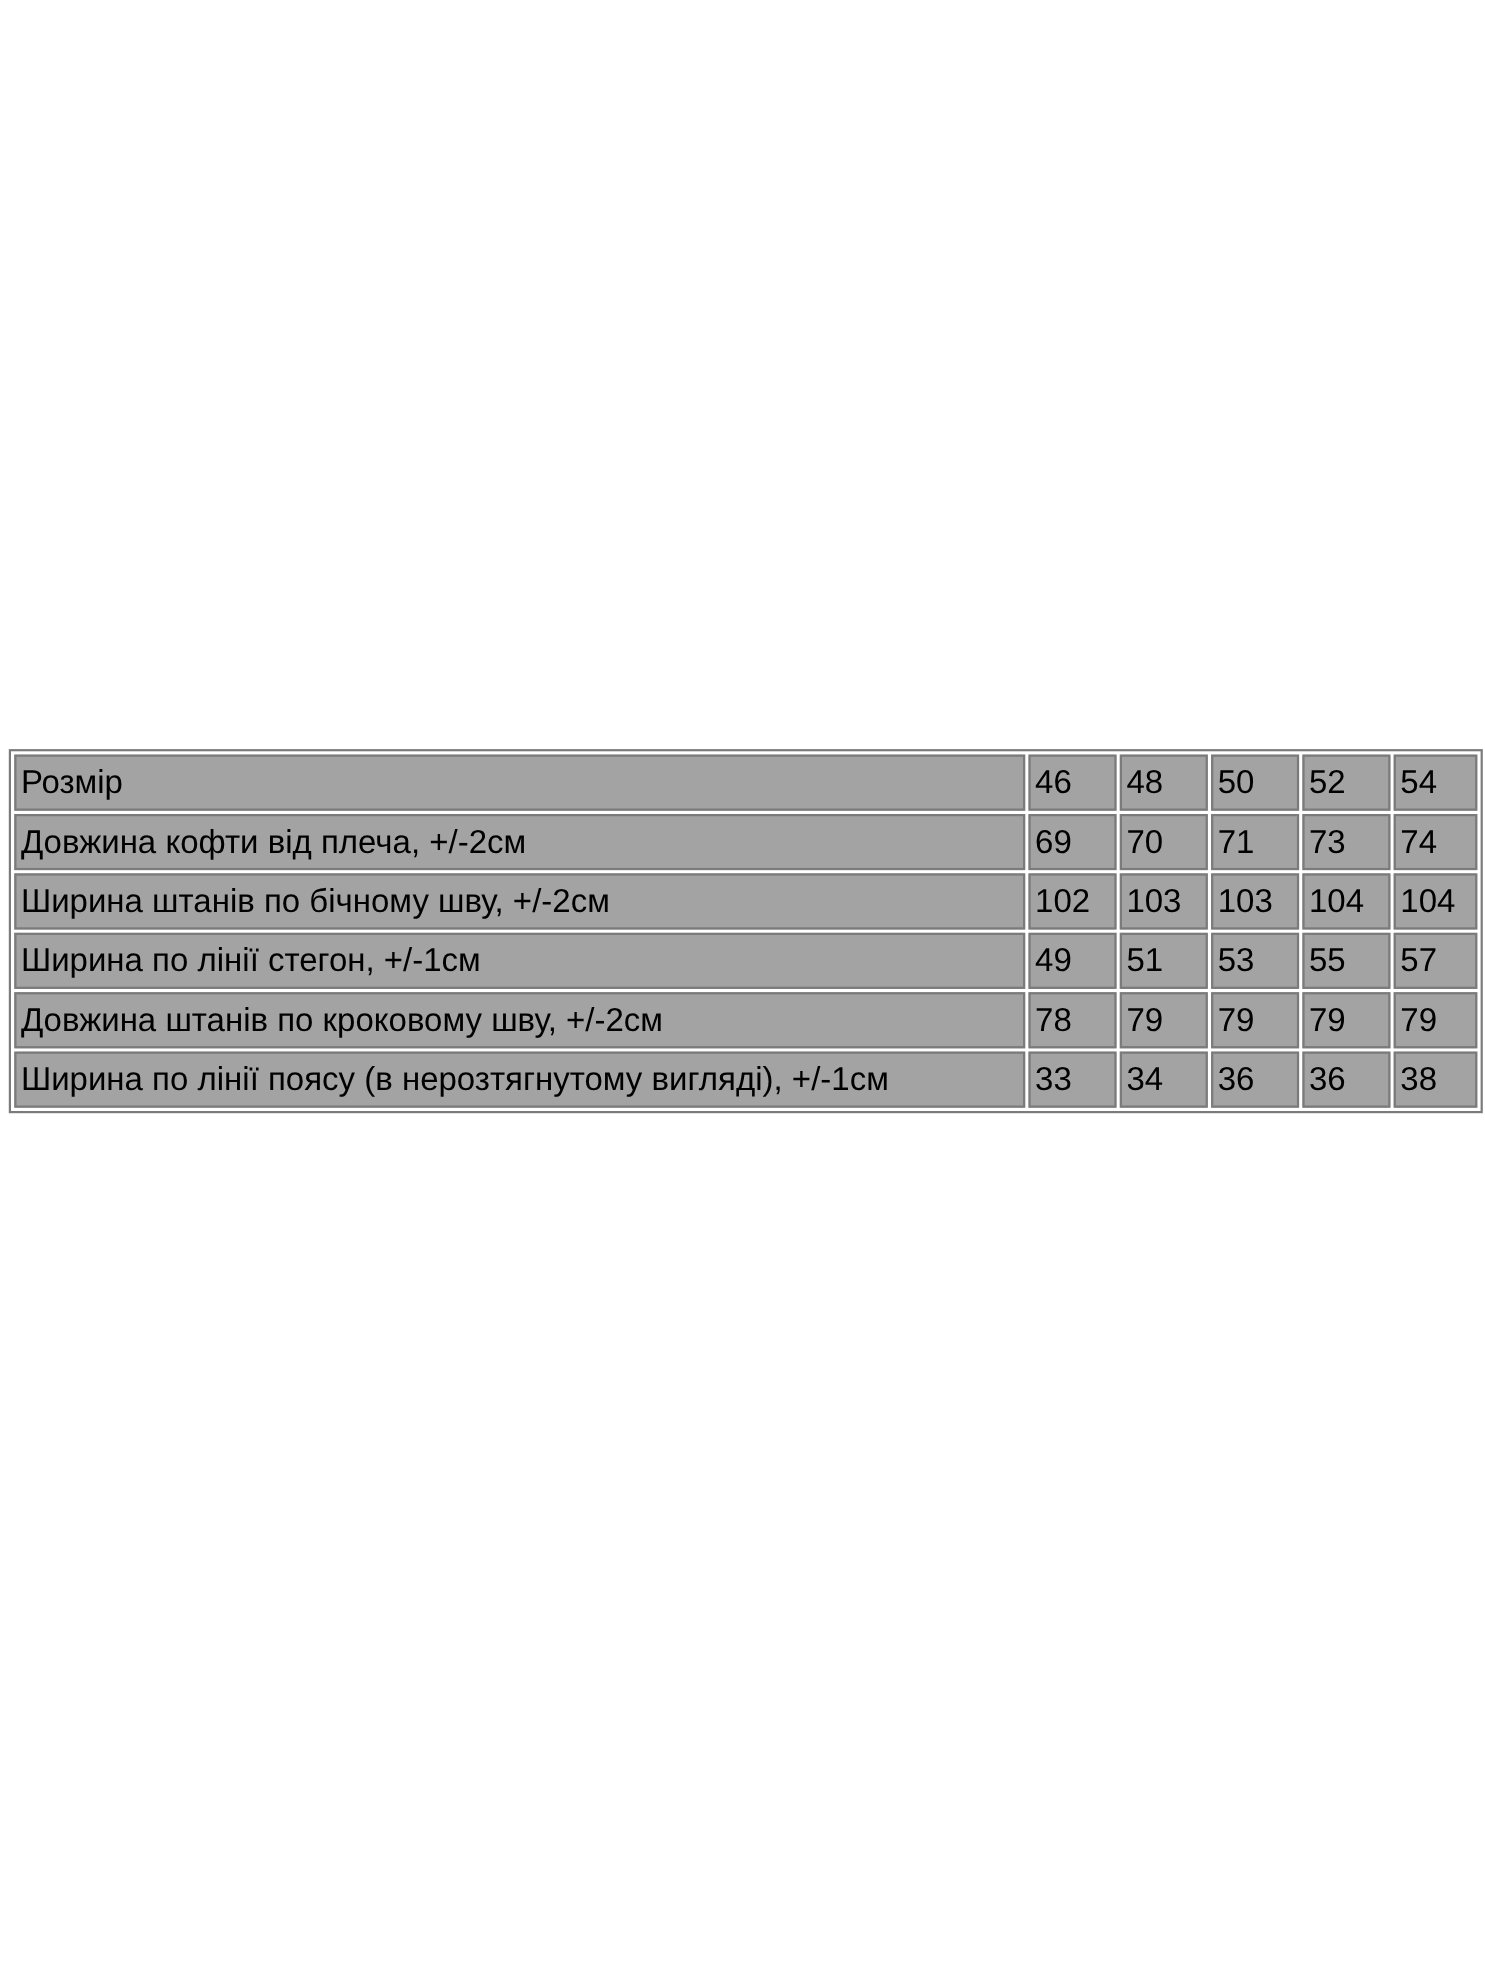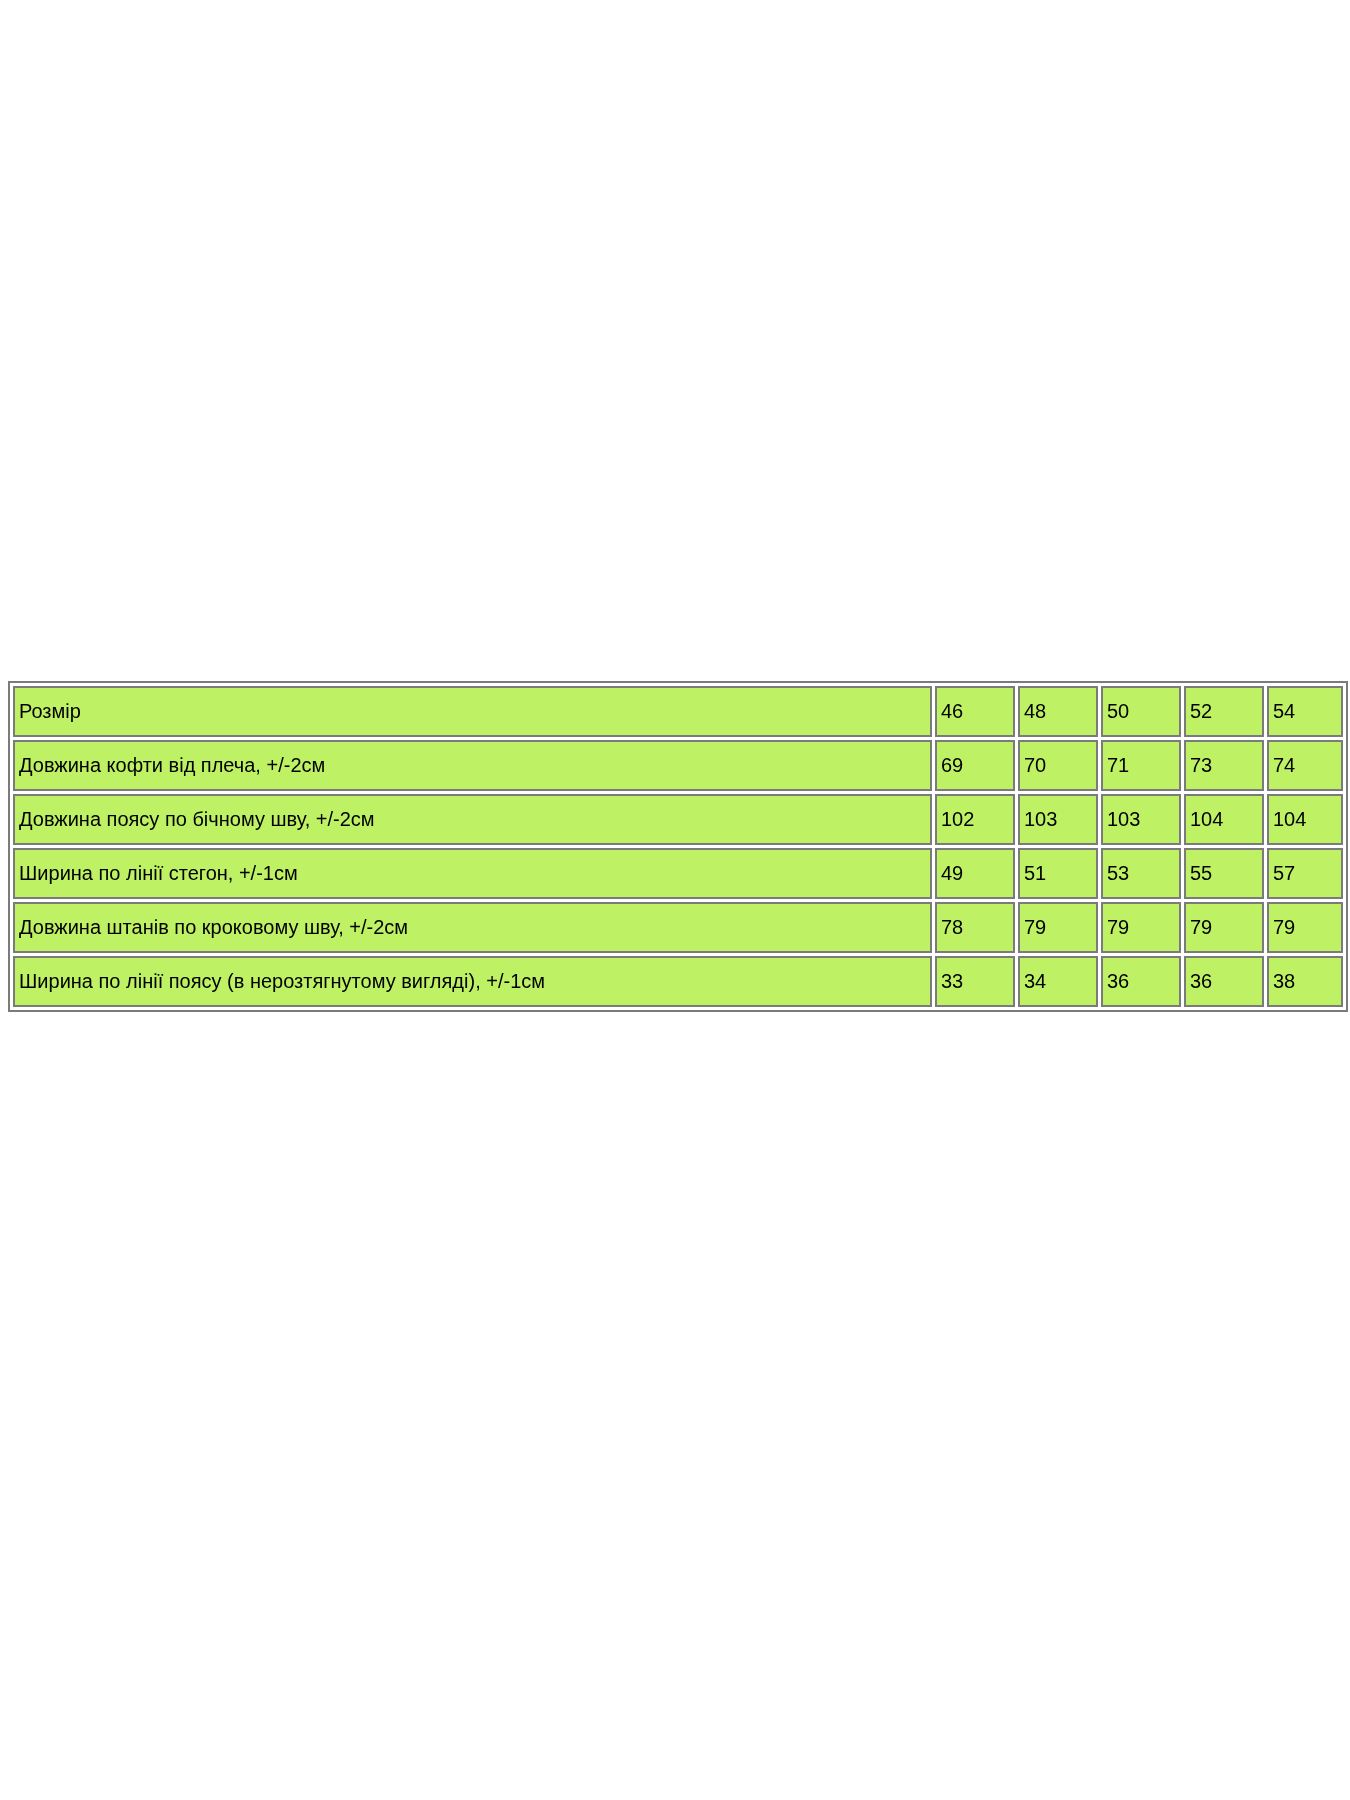--- a/index.html
+++ b/index.html
@@ -22,23 +22,23 @@
     width: 1340px;
     table-layout: fixed;
     border-collapse: separate;
     border-spacing: 3px;
     border: 2px solid #7b7b7b;
     background: #ffffff;
   }
   table.size-table td {
     box-sizing: border-box;
     border: 2px solid #7b7b7b;
-    background: #bef264;
+    background: #a3a3a3;
     color: #000000;
-    font-size: 20px;
+    font-size: 30px;
     line-height: 35px;
     padding: 6px 4px;
     text-align: left;
     vertical-align: middle;
     white-space: nowrap;
     overflow: hidden;
   }
   td.c-num  { width: 80px; }
   td.c-last { width: 76px; }
 </style>
@@ -58,21 +58,21 @@
         </tr>
         <tr>
           <td class="c-label">Довжина кофти від плеча, +/-2см</td>
           <td class="c-num">69</td>
           <td class="c-num">70</td>
           <td class="c-num">71</td>
           <td class="c-num">73</td>
           <td class="c-num c-last">74</td>
         </tr>
         <tr>
-          <td class="c-label">Довжина поясу по бічному шву, +/-2см</td>
+          <td class="c-label">Ширина штанів по бічному шву, +/-2см</td>
           <td class="c-num">102</td>
           <td class="c-num">103</td>
           <td class="c-num">103</td>
           <td class="c-num">104</td>
           <td class="c-num c-last">104</td>
         </tr>
         <tr>
           <td class="c-label">Ширина по лінії стегон, +/-1см</td>
           <td class="c-num">49</td>
           <td class="c-num">51</td>

